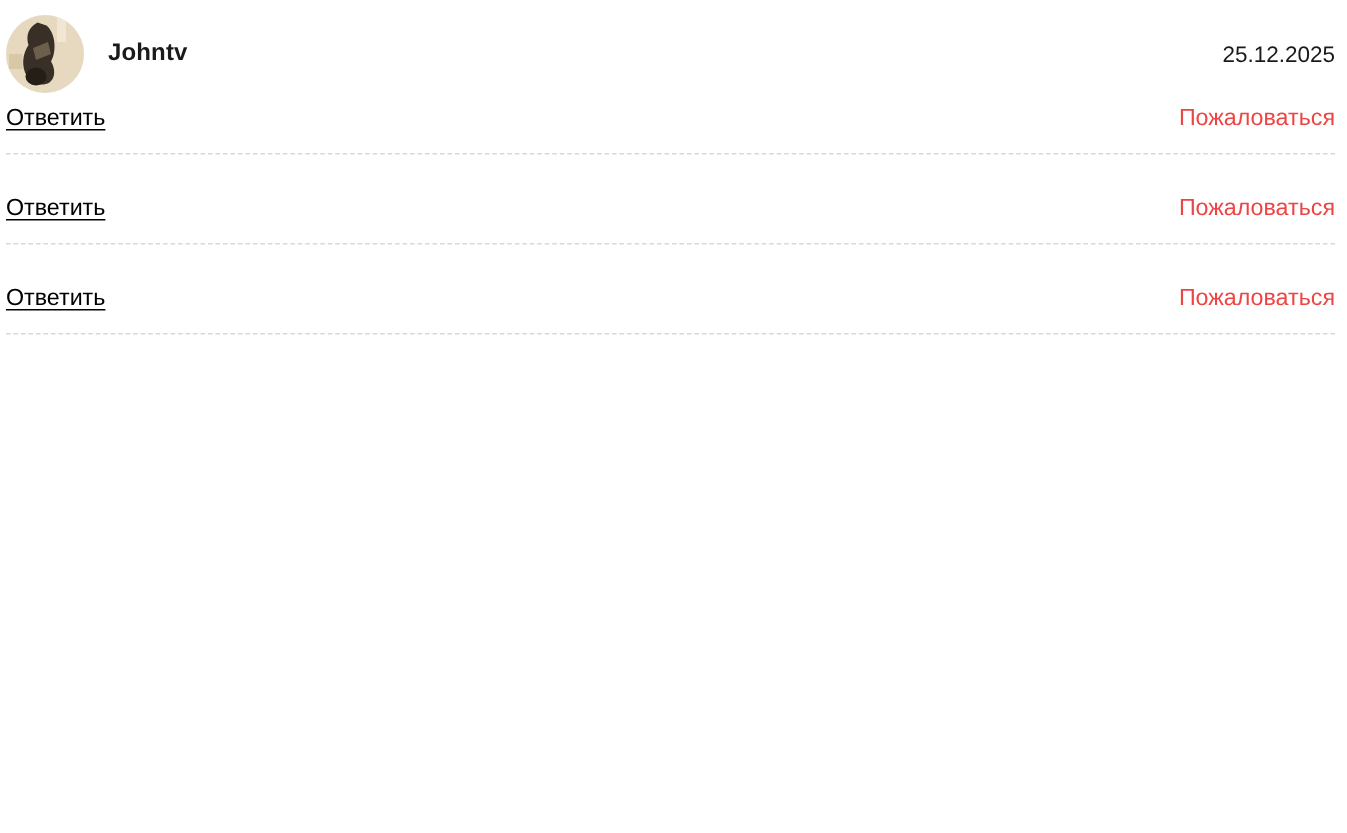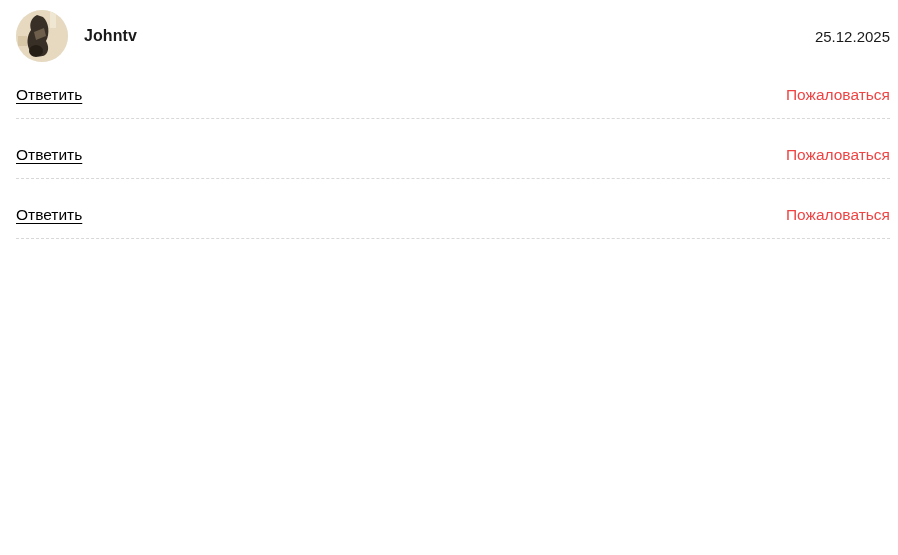--- a/index.html
+++ b/index.html
@@ -4,21 +4,21 @@
 <style>
   * { box-sizing: border-box; margin: 0; padding: 0; }
   html, body { width: 898px; height: 555px; }
   body {
     background: #ffffff;
     font-family: "Liberation Sans", sans-serif;
     overflow: hidden;
     color: #1a1a1a;
   }
   .comments {
-    padding: 10px 8px 0 16px;
+    padding: 10px 8px 0 4px;
     width: 898px;
   }
   .comment { margin-bottom: 27px; }
   .comment-header {
     display: flex;
     align-items: center;
     height: 52px;
   }
   .avatar {
     width: 52px;
@@ -42,21 +42,21 @@
     color: #1a1a1a;
   }
   .comment-text {
     margin-top: 6px;
     font-size: 14.5px;
     line-height: 24px;
     letter-spacing: -0.2px;
     color: #333333;
   }
   .comment-footer {
-    margin-top: 24px;
+    margin-top: 8px;
     display: flex;
     justify-content: space-between;
     align-items: center;
     font-size: 15.5px;
   }
   .reply-link {
     color: #000000;
     text-decoration: underline;
     text-underline-offset: 3px;
     cursor: pointer;

